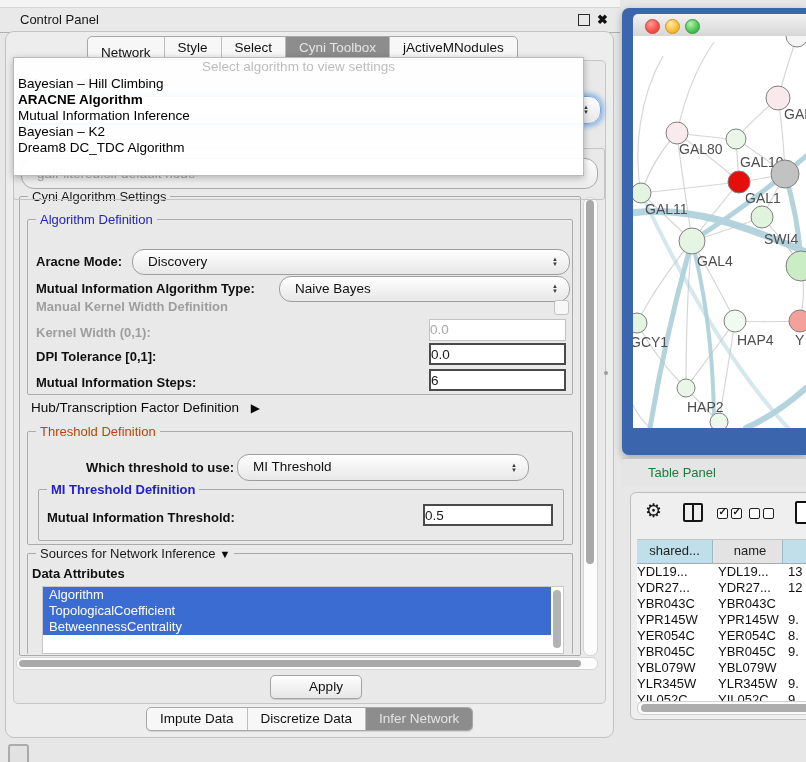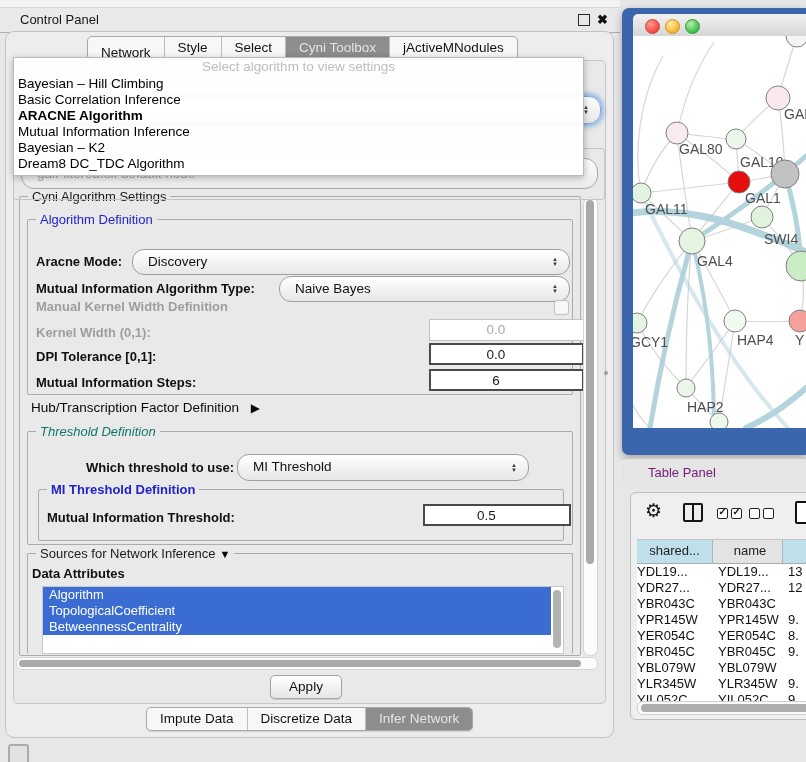--- a/index.html
+++ b/index.html
@@ -51,60 +51,60 @@
   .algo-ph{height:18px;line-height:18px;text-align:center;color:#BDBDBD;font-size:13.5px;}
   .algo-item{height:16px;line-height:16px;padding-left:4px;font-size:13.5px;color:#000;}
   .algo-item.bold{font-weight:bold;}
 
   
   .fieldset{position:absolute;border:1px solid #ABABAB;border-radius:2px;}
   .legend{position:absolute;top:-8px;left:8px;background:#E9E9E9;padding:0 4px;font-size:13px;white-space:nowrap;}
   .settings-group{left:19px;top:196px;width:560px;height:458px;}
   .lbl{position:absolute;font-size:13px;font-weight:bold;color:#101010;white-space:nowrap;}
   .lbl.dis{color:#9E9E9E;}
-  .tfield{position:absolute;background:#FFF;text-align:center;font-size:13.5px;line-height:20px;padding-right:21px;}
+  .tfield{position:absolute;background:#FFF;text-align:left;font-size:13.5px;line-height:20px;padding-right:3px;}
   .tfield.strong{border:2px solid #4A4A4A;}
   .tfield.dis{border:1px solid #C3C3C3;color:#A8A8A8;}
   .checkbox{position:absolute;width:13px;height:13px;border:1px solid #C2C2C2;border-radius:3px;background:#F7F7F7;}
   .vscroll{left:583px;top:197px;width:13px;height:457px;background:#FCFCFC;border:1px solid #D5D5D5;border-radius:7px;}
   .vscroll .thumb{position:absolute;left:1.5px;top:2px;width:8px;height:364px;background:#A9A9A9;border-radius:5px;}
   .hscroll{left:16px;top:657px;width:580px;height:11px;background:#FCFCFC;border:1px solid #D5D5D5;border-radius:6px;}
   .hscroll .thumb{position:absolute;left:2px;top:1.5px;width:562px;height:7px;background:#A9A9A9;border-radius:4px;}
 
   .hub-row{left:30px;top:399px;font-size:13.5px;color:#090909;}
   .tri-right{display:inline-block;margin-left:8px;color:#090909;font-size:12px;}
   .tri-down{display:inline-block;margin-left:4px;font-size:11px;color:#090909;}
 
   .attr-list{position:absolute;left:14px;top:32px;width:520px;height:66px;background:#FFF;border:1px solid #C8C8C8;overflow:hidden;}
   .attr-item{height:16px;line-height:16px;padding-left:6px;background:#3B6CD2;color:#FFF;font-size:13px;width:calc(100% - 18px);}
   .attr-scroll{position:absolute;right:2px;top:3px;width:8px;height:58px;background:#B3B3B3;border-radius:4px;}
 
   .apply-btn{left:270px;top:675px;width:70px;height:22px;border:1px solid #A3A3A3;border-radius:5px;
     background:linear-gradient(#FEFEFE,#E6E6E6);text-align:center;line-height:22px;font-size:13.5px;color:#111;
-    box-shadow:0 1px 1px rgba(0,0,0,.15);}
+    box-shadow:0 1px 1px rgba(0,0,0,.15);padding-left:20px;}
 
   .mini-icon{left:8px;top:744px;width:17px;height:17px;border:2px solid #ABABAB;border-radius:3px;background:#E2E2E2;}
   .splitter-dot{left:604px;top:371px;width:4px;height:4px;background:#9C9C9C;border-radius:50%;}
 
   
   .net-window{left:622px;top:8px;width:184px;height:447px;background:#3B66AD;border-radius:7px 0 0 7px;
     box-shadow:0 3px 8px rgba(0,0,0,.3);}
   .net-titlebar{position:absolute;left:11px;top:6px;width:173px;height:22px;
     background:linear-gradient(#F2F2F2,#D6D6D6);border-bottom:1px solid #A9A9A9;border-radius:5px 0 0 0;}
   .light{position:absolute;top:4.5px;width:13px;height:13px;border-radius:50%;}
   .light.red{left:12px;background:radial-gradient(circle at 35% 30%,#FF9B94,#F4524A 60%,#D93832);border:1px solid #C8423C;}
   .light.yellow{left:32px;background:radial-gradient(circle at 35% 30%,#FFE9A8,#F8BC38 60%,#DE9A1E);border:1px solid #C9961F;}
   .light.green{left:52px;background:radial-gradient(circle at 35% 30%,#B9F0B0,#4BC554 60%,#2FA33A);border:1px solid #2E9B38;}
   .net-canvas{position:absolute;left:11px;top:28px;width:173px;height:392px;background:#FFF;overflow:hidden;}
   .net-canvas svg{display:block;}
   .net-canvas svg text{font-family:"Liberation Sans",sans-serif;font-size:14px;fill:#4E4E4E;}
 
   
   .tp-titlebar{left:622px;top:458px;width:184px;height:28px;background:#E5E5E5;border-top:1px solid #C6C6C6;}
-  .tp-title{position:absolute;left:26px;top:0;line-height:28px;font-size:13px;color:#701a75;}
+  .tp-title{position:absolute;left:26px;top:0;line-height:28px;font-size:13px;color:#15803d;}
   .tp-panel{left:630px;top:492px;width:200px;height:226px;background:#EFEFEF;border:1px solid #BEBEBE;border-radius:6px;}
   .gear{position:absolute;left:14px;top:6px;font-size:19px;color:#141414;}
   .split-icon{position:absolute;left:52px;top:10px;width:16px;height:15px;border:2px solid #151515;border-radius:2px;}
   .split-icon::after{content:"";position:absolute;left:6.5px;top:0;width:2px;height:15px;background:#151515;}
   .cbpair{position:absolute;top:15px;display:flex;gap:3px;}
   .cb{width:9px;height:9px;border:1.5px solid #222;border-radius:2px;position:relative;background:#FFF;}
   .cb.on::after{content:"✓";position:absolute;left:0.5px;top:-3px;font-size:10px;font-weight:bold;color:#111;}
   .doc-icon{position:absolute;left:164px;top:8px;width:38px;height:19px;border:2px solid #111;border-radius:2px;background:#FFF;}
   .tbl{position:absolute;left:6px;top:46px;width:190px;height:162px;background:#FFF;overflow:hidden;border-top:1px solid #C4C4C4;}
   .thead{display:flex;height:23px;border-bottom:1px solid #ABABAB;}
@@ -159,21 +159,20 @@
     <span class="arrs">▲<br>▼</span>
   </div>
   <div class="abs ghost-group"></div>
   <div class="abs combo ghost-netcombo">
     <span class="ctext">galFiltered.sif default node</span>
   </div>
 
   <div class="abs algo-overlay">
     <div class="algo-ph">Select algorithm to view settings</div>
     <div class="algo-item">Bayesian – Hill Climbing</div>
-    <div class="algo-item">Basic Correlation Inference</div>
     <div class="algo-item bold">ARACNE Algorithm</div>
     <div class="algo-item">Mutual Information Inference</div>
     <div class="algo-item">Bayesian – K2</div>
     <div class="algo-item">Dream8 DC_TDC Algorithm</div>
   </div>
 
   <div class="abs fieldset settings-group">
     <div class="legend">Cyni Algorithm Settings</div>
 
     <div class="fieldset" style="left:7px;top:22px;width:544px;height:174px;">
@@ -197,21 +196,21 @@
       <div class="lbl" style="left:8px;top:155px;">Mutual Information Steps:</div>
       <div class="tfield strong" style="left:401px;top:149px;width:130px;height:18px;">6</div>
     </div>
 
     <div class="abs hub-row" style="position: absolute; left: 11px; top: 203px;">
       <span>Hub/Transcription Factor Definition</span>
       <span class="tri-right">▶</span>
     </div>
 
     <div class="fieldset" style="left:7px;top:234px;width:544px;height:112px;">
-      <div class="legend" style="color:#0f766e;font-style:italic;">Threshold Definition</div>
+      <div class="legend" style="color:#c2410c;">Threshold Definition</div>
       <div class="lbl" style="left:58px;top:28px;">Which threshold to use:</div>
       <div class="combo" style="position:absolute;left:209px;top:22px;width:290px;height:25px;">
         <span class="ctext">MI Threshold</span>
         <span class="arrs">▲<br>▼</span>
       </div>
       <div class="fieldset" style="left:10px;top:57px;width:524px;height:50px;">
         <div class="legend" style="color:#2222CC;font-weight:bold;">MI Threshold Definition</div>
         <div class="lbl" style="left:8px;top:20px;">Mutual Information Threshold:</div>
         <div class="tfield strong" style="left:384px;top:14px;width:123px;height:18px;">0.5</div>
       </div>

